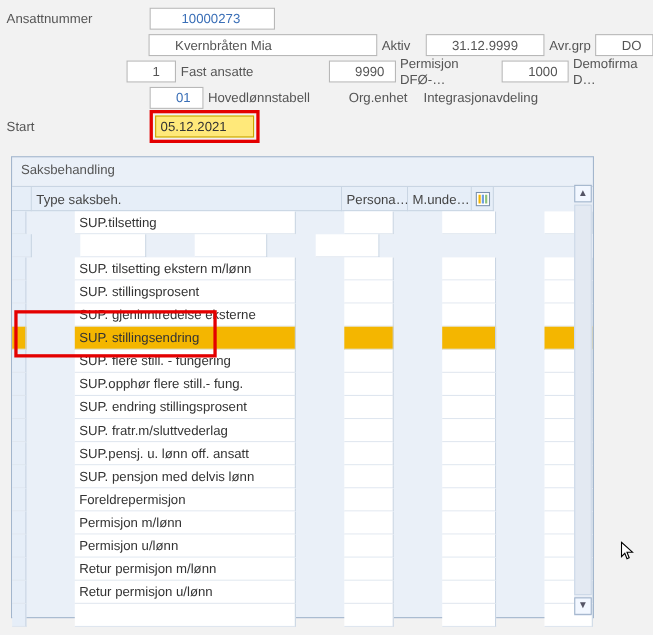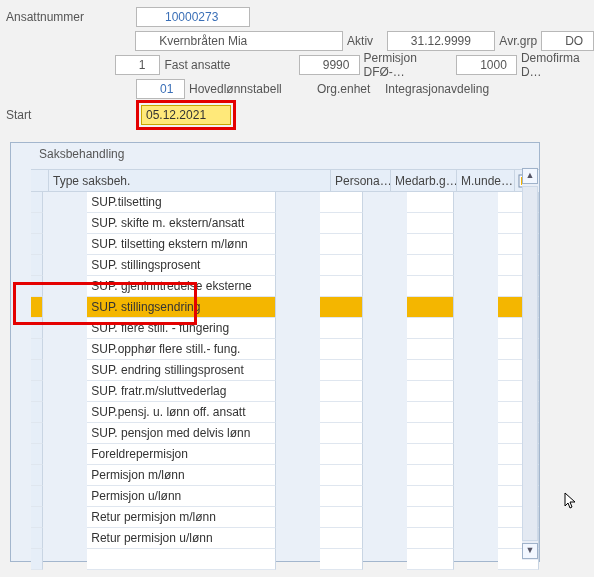--- a/index.html
+++ b/index.html
@@ -13,21 +13,21 @@
   .w-emp{width:80px;text-align:right;color:#3a6fb7;padding-left:28px;}
   .w-name{width:180px;}
   .w-date{width:80px;text-align:right;}
   .w-small{width:20px;text-align:right;color:#3a6fb7;}
   .w-xs{width:32px;text-align:right;color:#3a6fb7;}
   .w-num4{width:38px;text-align:right;color:#3a6fb7;}
   .txt{padding:0 4px;color:#555;}
   .highlight-red{border:3px solid #e40000;padding:2px;}
   .start-box{background:#ffe97a;border:1px solid #c8a500;height:18px;display:inline-flex;align-items:center;padding:0 4px;width:80px;text-align:right;color:#333;}
   
-  .table-wrap{position:absolute;left:10px;top:142px;width:530px;height:420px;border:1px solid #a3b6cd;background:#eaf0f8;box-sizing:border-box;padding-left:20px;}
+  .table-wrap{position:absolute;left:10px;top:142px;width:530px;height:420px;border:1px solid #a3b6cd;background:#eaf0f8;box-sizing:border-box;}
   .table-title{padding:4px 8px 0 8px;color:#555;height:22px;}
   .thead{display:flex;height:22px;border-top:1px solid #c9d5e3;}
   .th,.td{border-right:1px solid #c9d5e3;border-bottom:1px solid #c9d5e3;display:flex;align-items:center;padding:0 4px;background:#e6eef8;font-size:12px;color:#333;box-sizing:border-box;overflow:hidden;white-space:nowrap;}
   .th{background:#e6eef8;color:#444;}
   .col-gutter{width:18px;padding:0;background:#e6eef8;}
   .col-type{width:282px;}
   .col-a{width:60px;}
   .col-b{width:66px;}
   .col-c{width:58px;}
   .col-cfg{width:20px;padding:0;justify-content:center;}
@@ -88,42 +88,40 @@
       </span>
     </div>
   </div>
 
   <div class="table-wrap">
     <div class="table-title">Saksbehandling</div>
     <div class="thead">
       <div class="th col-gutter"></div>
       <div class="th col-type">Type saksbeh.</div>
       <div class="th col-a">Persona…</div>
-      <div class="th col-b">Medarb.g…</div>
       <div class="th col-c">M.unde…</div>
       <div class="th col-cfg">
         <svg class="cfg-icon" viewBox="0 0 14 14">
           <rect x="1" y="1" width="12" height="12" fill="#fff" stroke="#7a90ad"></rect>
           <rect x="3" y="3" width="2" height="8" fill="#f4b600"></rect>
           <rect x="6" y="3" width="2" height="8" fill="#6fa0e0"></rect>
           <rect x="9" y="3" width="2" height="8" fill="#8fc27a"></rect>
         </svg>
       </div>
     </div>
     <div class="tbody" id="tbody">
         <div class="trow">
           <div class="td col-gutter"></div>
           <div class="td col-type">SUP.tilsetting</div>
           <div class="td col-a"></div>
           <div class="td col-b"></div>
           <div class="td col-c"></div>
         </div>
         <div class="trow">
           <div class="td col-gutter"></div>
-          <div class="td col-type">SUP. skifte m. ekstern/ansatt</div>
           <div class="td col-a"></div>
           <div class="td col-b"></div>
           <div class="td col-c"></div>
         </div>
         <div class="trow">
           <div class="td col-gutter"></div>
           <div class="td col-type">SUP. tilsetting ekstern m/lønn</div>
           <div class="td col-a"></div>
           <div class="td col-b"></div>
           <div class="td col-c"></div>

